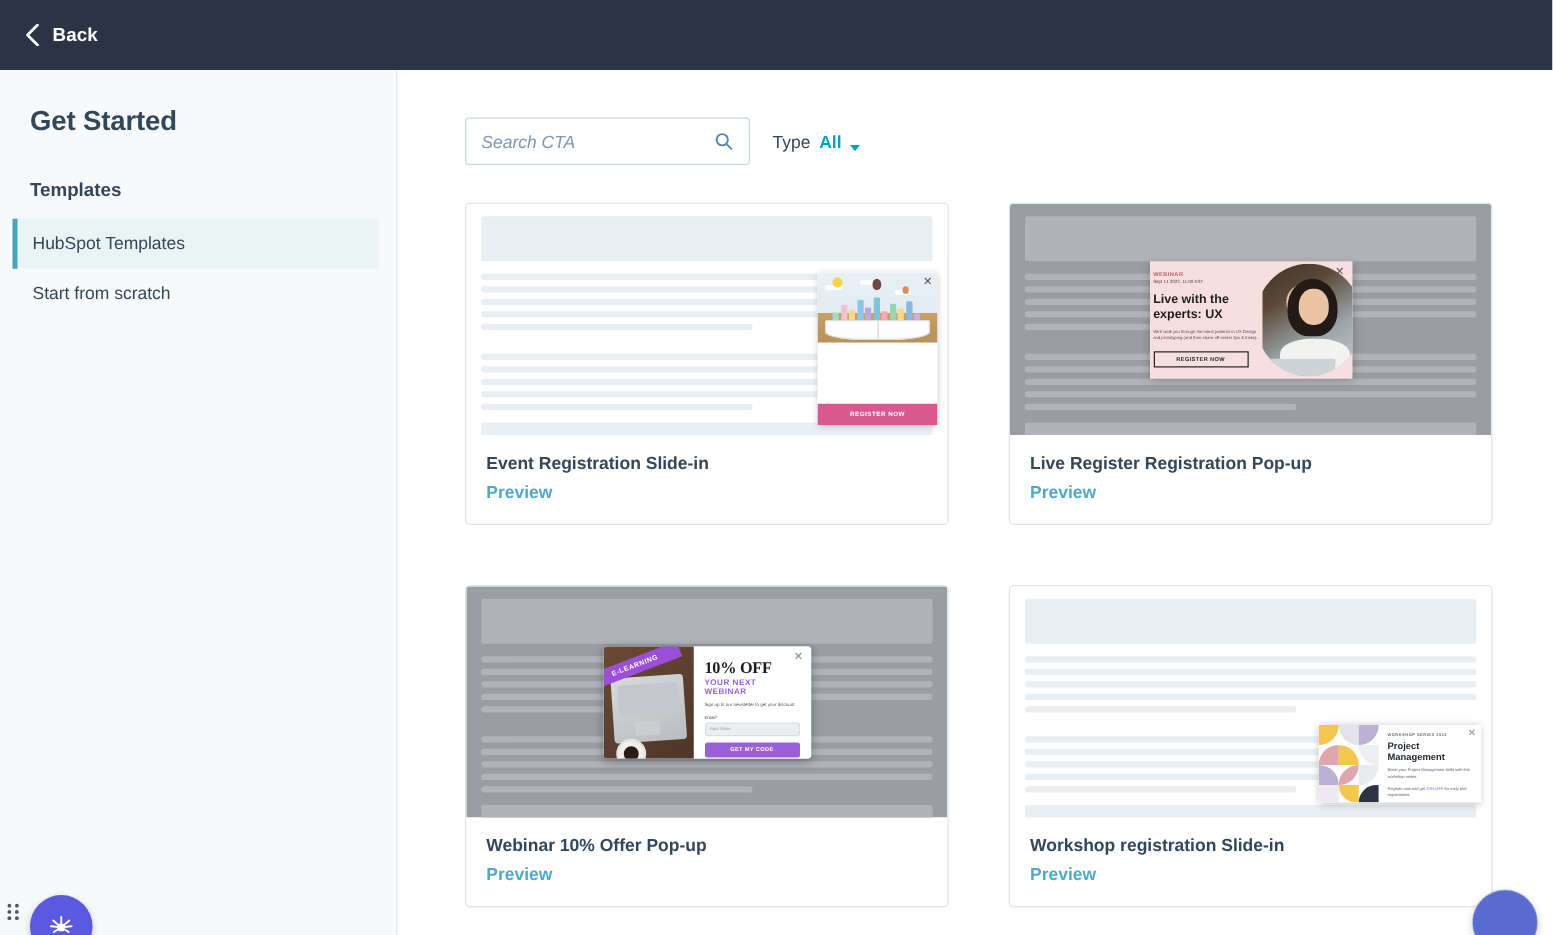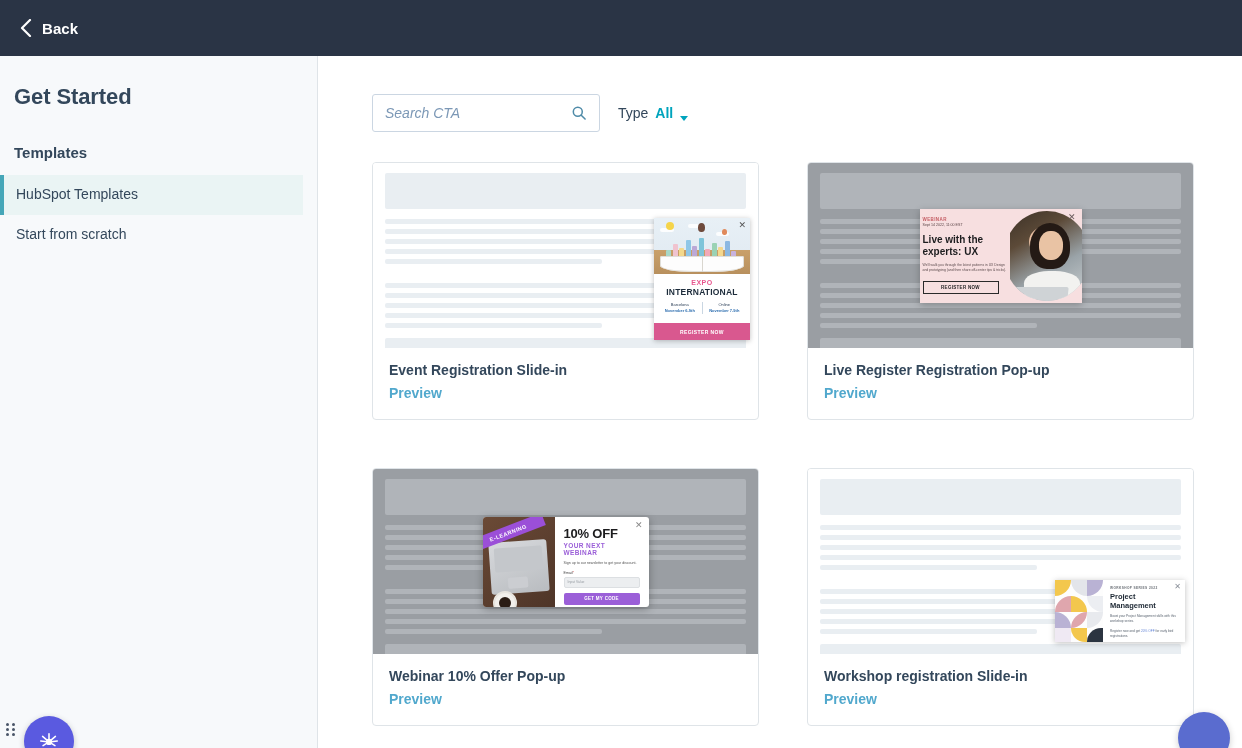--- a/index.html
+++ b/index.html
@@ -21,21 +21,21 @@
   }
   .back-chevron { width: 12px; height: 18px; display: block; }
   .back-label { font-size: 15px; font-weight: 700; letter-spacing: .1px; color:#fff; }
 
   
   .shell { display: flex; height: 692px; }
 
   
   .sidebar {
     width: 318px; background: #f7f9fb; border-right: 1px solid #dfe4e8;
-    padding: 28px 0 0 0; position: relative; flex: 0 0 318px;
+    padding: 28px 0 0 10px; position: relative; flex: 0 0 318px;
   }
   .sidebar h1 {
     font-size: 22px; font-weight: 700; color: #33475b;
     padding: 0 14px; margin-bottom: 34px; letter-spacing: -.1px;
   }
   .sidebar h2 {
     font-size: 15px; font-weight: 700; color: #33475b;
     padding: 0 14px; margin-bottom: 14px;
   }
   .nav-item {
@@ -209,21 +209,21 @@
     border-radius: 3px; transform: rotate(-4deg);
   }
   .off-keys { position:absolute; left:5px; top:6px; width:48px; height:24px; background:#c4c7cb; border-radius:2px; }
   .off-track { position:absolute; left:17px; bottom:5px; width:20px; height:11px; background:#cbcdd1; border-radius:2px; }
   .off-cup {
     position:absolute; left:10px; bottom:-8px; width:24px; height:24px; border-radius:50%;
     background:#f2f0ec; border:2px solid #e7e4de;
   }
   .off-cup::after{ content:""; position:absolute; inset:4px; border-radius:50%; background:#2b1d15; }
   .off-right { flex: 1; padding: 9px 9px 0 9px; position: relative; }
-  .off-title { font-size: 13px; font-weight: 700; color: #1c1c1e; letter-spacing: -.2px; }
+  .off-title { font-size: 13px; font-weight: 700; color: #1c1c1e; letter-spacing: -.2px; font-family: Liberation Serif, serif; }
   .off-sub { font-size: 6.5px; font-weight: 700; color: #9b5fd8; letter-spacing: .4px; margin-top: 1px; }
   .off-desc { font-size: 3.6px; color: #555; margin-top: 5px; }
   .off-label { font-size: 3.6px; color: #444; margin-top: 6px; }
   .off-label em { color: #d03f3f; font-style: normal; }
   .off-input {
     height: 11px; background: #eceef0; border: 1px solid #dcdfe2; border-radius: 2px;
     margin-top: 2px; font-size: 3.4px; color: #9aa0a6; padding: 0 3px;
     display: flex; align-items: center;
   }
   .off-btn {
@@ -360,34 +360,20 @@
                 <i style="height:22px;background:#7fc4d9"></i>
                 <i style="height:11px;background:#f2a9b8"></i>
                 <i style="height:17px;background:#9ad2b4"></i>
                 <i style="height:13px;background:#f5d88e"></i>
                 <i style="height:19px;background:#8bb8e2"></i>
                 <i style="height:9px;background:#c8b2dd"></i>
               </div>
               <div class="expo-book"></div>
               <span class="expo-x">✕</span>
             </div>
-            <div class="expo-txt">
-              <div class="expo-kicker">EXPO</div>
-              <div class="expo-title">INTERNATIONAL</div>
-              <div class="expo-cols">
-                <div class="expo-col">
-                  <b>Barcelona</b>
-                  <span>November 6-9th</span>
-                </div>
-                <div class="expo-col">
-                  <b>Online</b>
-                  <span>November 7-9th</span>
-                </div>
-              </div>
-            </div>
             <div class="expo-btn">REGISTER NOW</div>
           </div>
         </div>
         <div class="card-body">
           <div class="card-title">Event Registration Slide-in</div>
           <div class="card-preview">Preview</div>
         </div>
       </div>
 
       <div class="card">

